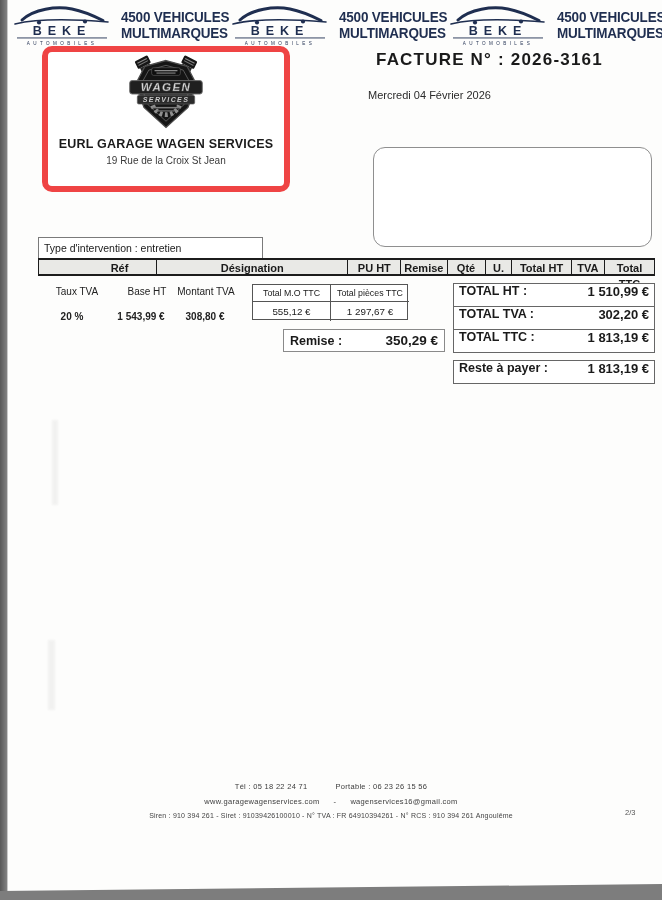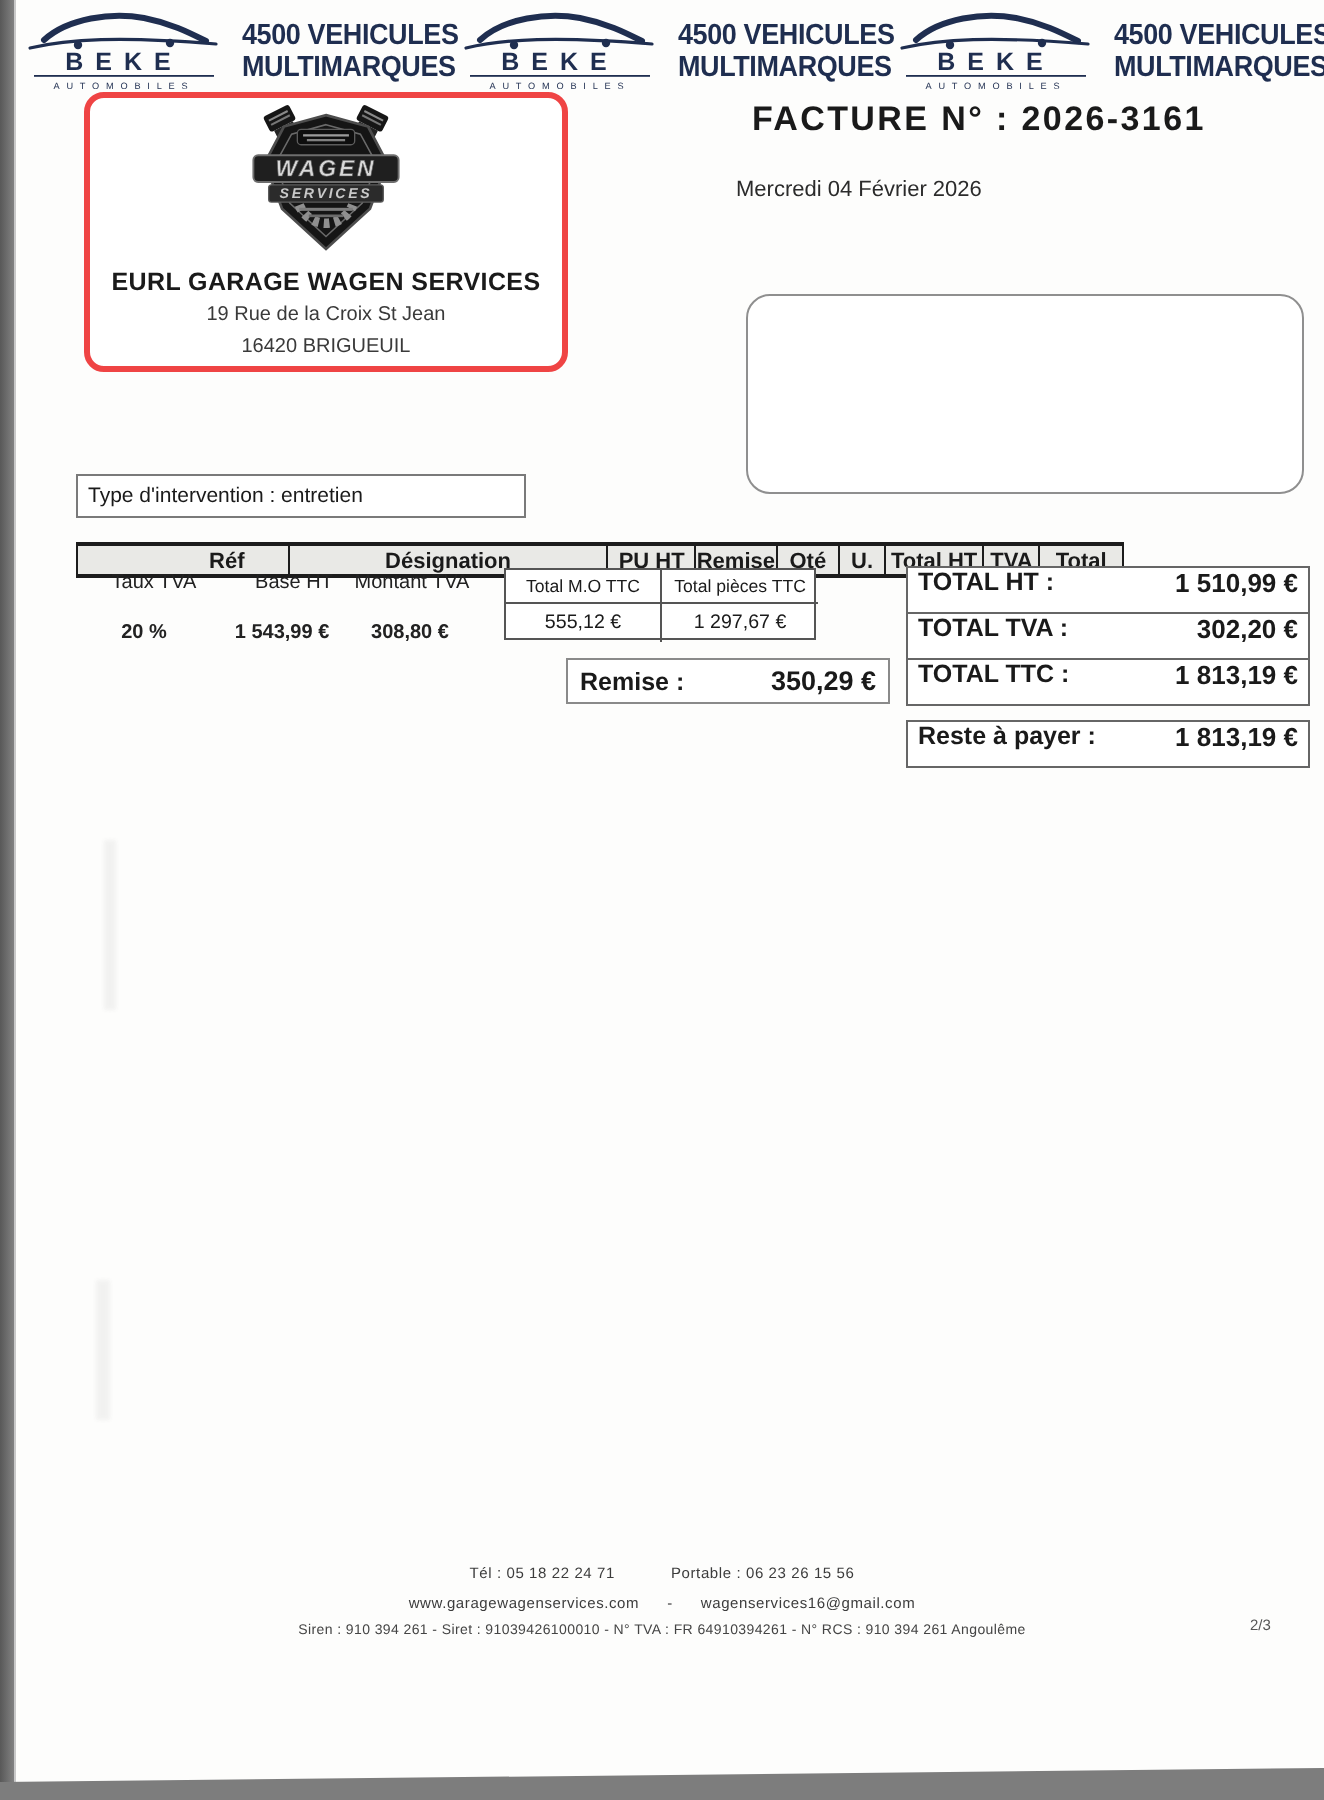--- a/index.html
+++ b/index.html
@@ -10,35 +10,35 @@
              background:linear-gradient(to right,#585858,#828282);border-right:1px solid #c9c9c9;}
   .scan-bottom{position:absolute;left:0;top:880px;width:662px;height:20px;
                background:#7d7d7d;clip-path:polygon(0 55%,100% 20%,100% 100%,0 100%);}
   
   .brand-group{position:absolute;top:4px;height:42px;display:flex;align-items:center;gap:9px;}
   .brand-logo{width:100px;height:40px;}
   .tagline{font-weight:800;font-size:13.5px;line-height:1.12;color:#1f2e50;letter-spacing:-.2px;
            transform:scaleY(1.08);white-space:nowrap;}
   
   .company-card{position:absolute;left:42px;top:46px;width:236px;height:134px;
-                border:3px solid #ef4444;border-radius:10px;background:#fff;text-align:center;}
+                border:6px solid #ef4444;border-radius:10px;background:#fff;text-align:center;}
   .emblem{position:absolute;left:50%;top:2px;transform:translateX(-50%);}
   .company-name{position:absolute;top:85px;width:100%;font-size:12.5px;font-weight:bold;letter-spacing:.2px;}
   .company-addr1{position:absolute;top:103px;width:100%;font-size:10px;color:#3a3a3a;}
   .company-addr2{position:absolute;top:119px;width:100%;font-size:10px;color:#3a3a3a;}
   
   .invoice-title{position:absolute;left:376px;top:50px;font-size:17px;font-weight:bold;letter-spacing:1.2px;}
   .invoice-date{position:absolute;left:368px;top:89px;font-size:11px;color:#2b2b2b;}
   .client-box{position:absolute;left:373px;top:147px;width:277px;height:98px;
               border:1px solid #8f8f8f;border-radius:12px;background:#fff;}
   
   .intervention{position:absolute;left:38px;top:237px;width:218px;height:20px;border:1px solid #7a7a7a;
                 font-size:10.5px;line-height:20px;padding-left:5px;background:#fff;white-space:nowrap;}
   
-  .items-head{position:absolute;left:38px;top:271px;width:524px;height:18px;display:flex;
+  .items-head{position:absolute;left:38px;top:258px;width:617px;height:18px;display:flex;
               border-top:2px solid #1c1c1c;border-bottom:2px solid #1c1c1c;
               border-left:1px solid #1c1c1c;border-right:1px solid #1c1c1c;
               background:#e9e9e6;box-sizing:border-box;padding-left:44px;}
   .items-head .col{height:100%;line-height:16px;text-align:center;font-size:11px;font-weight:bold;
                    border-right:1px solid #1c1c1c;box-sizing:border-box;}
   .items-head .col:last-child{border-right:none;}
   
   .vat-label,.vat-value{position:absolute;transform:translateX(-50%);white-space:nowrap;}
   .vat-label{top:286px;font-size:10px;color:#222;}
   .vat-value{top:311px;font-size:10px;color:#222;font-weight:bold;}
@@ -147,21 +147,20 @@
       <path d="M31 52 A15 15 0 0 0 59 52" fill="none" stroke="#8f8f8f" stroke-width="5" stroke-dasharray="3 2.6"></path>
       <rect x="7" y="26" width="76" height="14" rx="2.5" fill="#1f1f1f" stroke="#6e6e6e" stroke-width="1"></rect>
       <text x="45" y="37" text-anchor="middle" font-size="12" font-weight="bold" font-style="italic" letter-spacing="1.5" fill="#d8d8d8" stroke="#555" stroke-width="0.35">WAGEN</text>
       <rect x="15" y="41.5" width="60" height="9" rx="1.5" fill="#2b2b2b" stroke="#5c5c5c" stroke-width="0.7"></rect>
       <text x="45" y="48.5" text-anchor="middle" font-size="7.4" font-weight="bold" font-style="italic" letter-spacing="1.4" fill="#c9c9c9">SERVICES</text>
       <rect x="31" y="53.5" width="28" height="1.6" fill="#7d7d7d"></rect>
       <rect x="36" y="57" width="18" height="1.4" fill="#6b6b6b"></rect>
     </svg>
     <div class="company-name">EURL GARAGE WAGEN SERVICES</div>
     <div class="company-addr1">19 Rue de la Croix St Jean</div>
-    <div class="company-addr2">16420 BRIGUEUIL</div>
   </div>
 
   <div class="invoice-title">FACTURE N° : 2026-3161</div>
   <div class="invoice-date">Mercredi 04 Février 2026</div>
   <div class="client-box"></div>
 
   <div class="intervention">Type d'intervention : entretien</div>
 
   <div class="items-head">
     <div class="col" style="width:80px">Réf</div>

